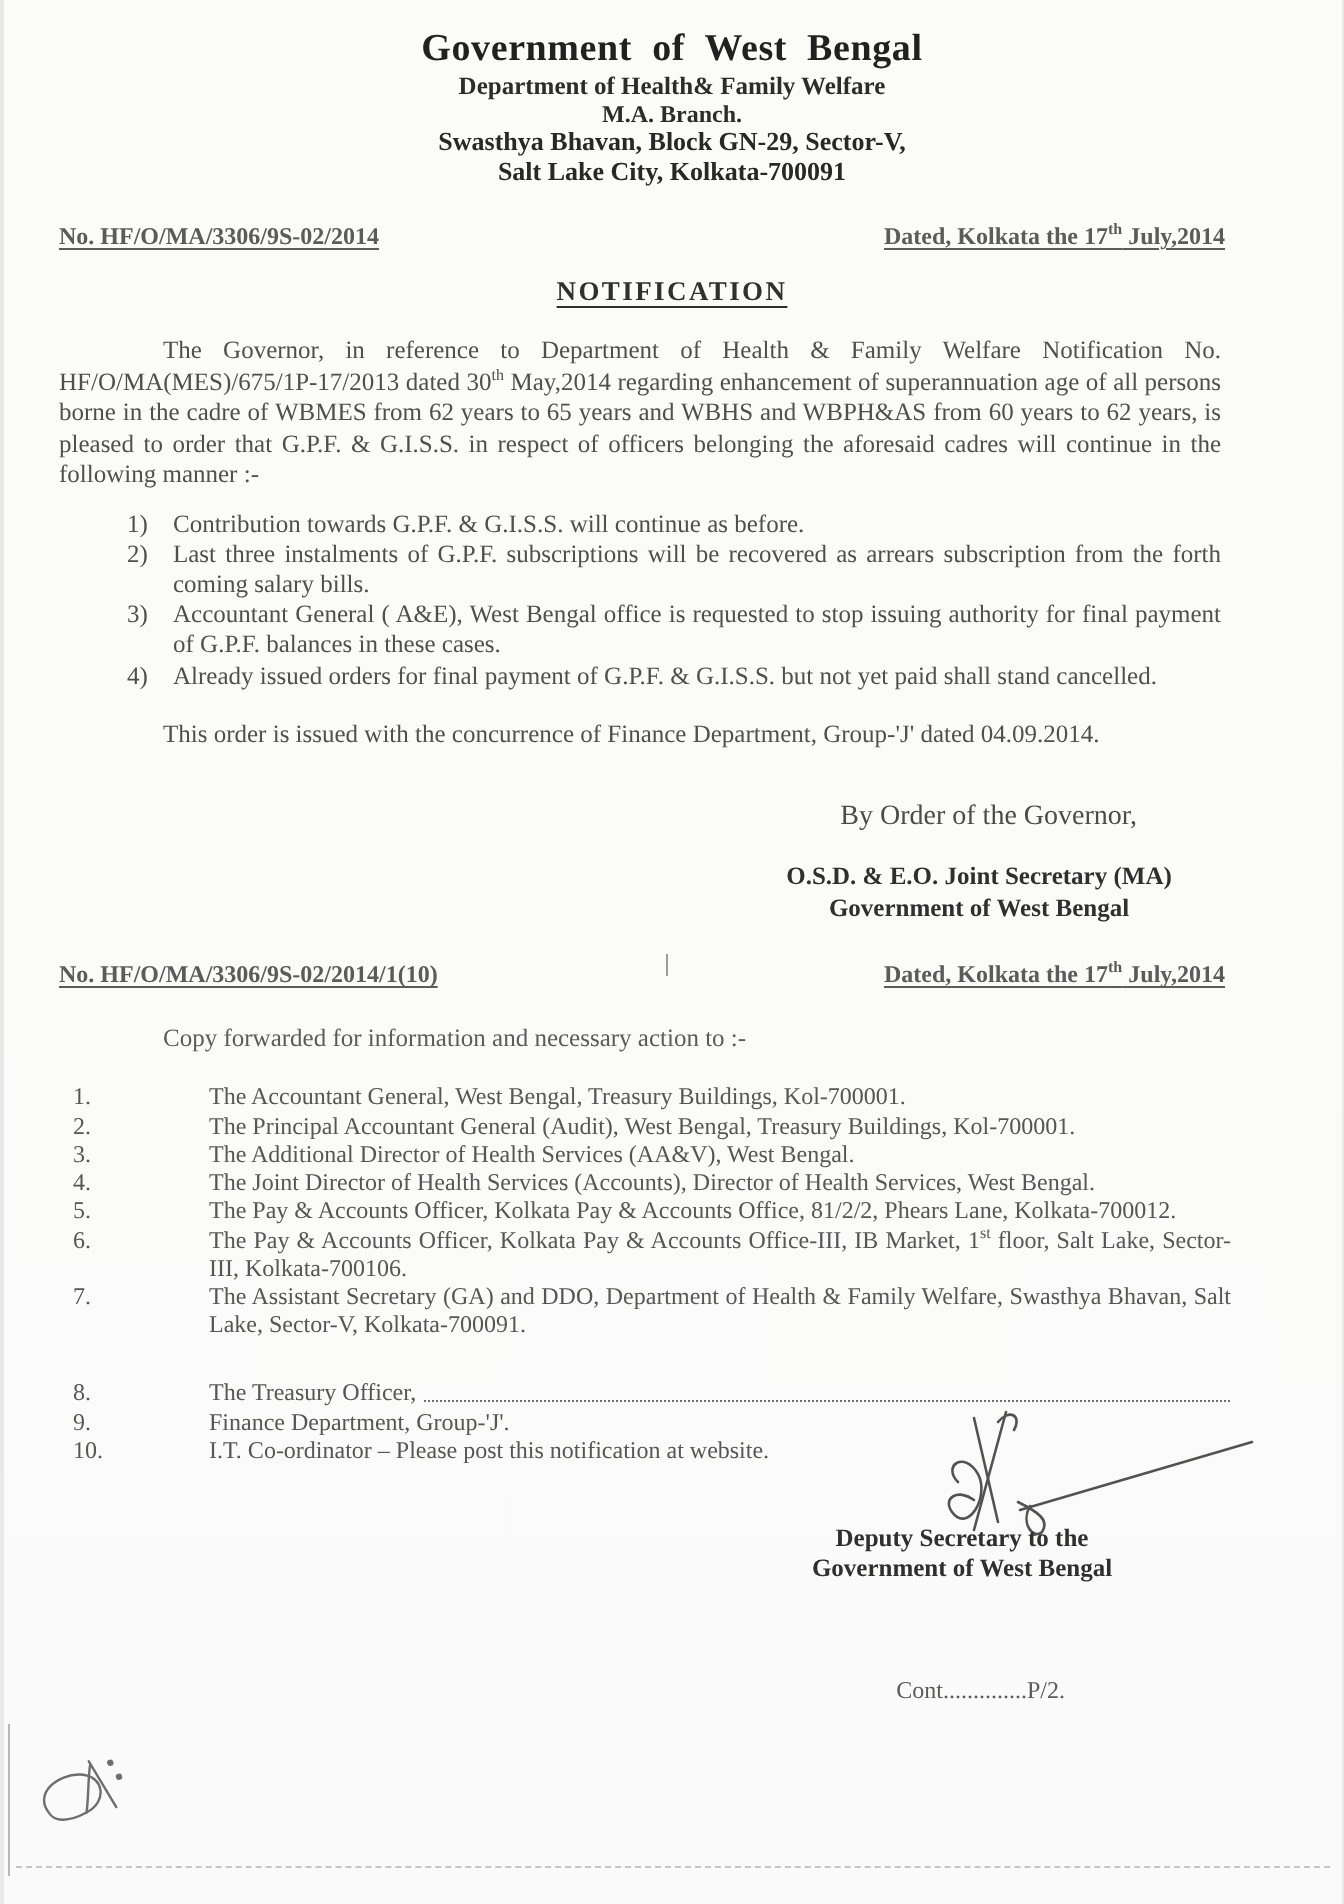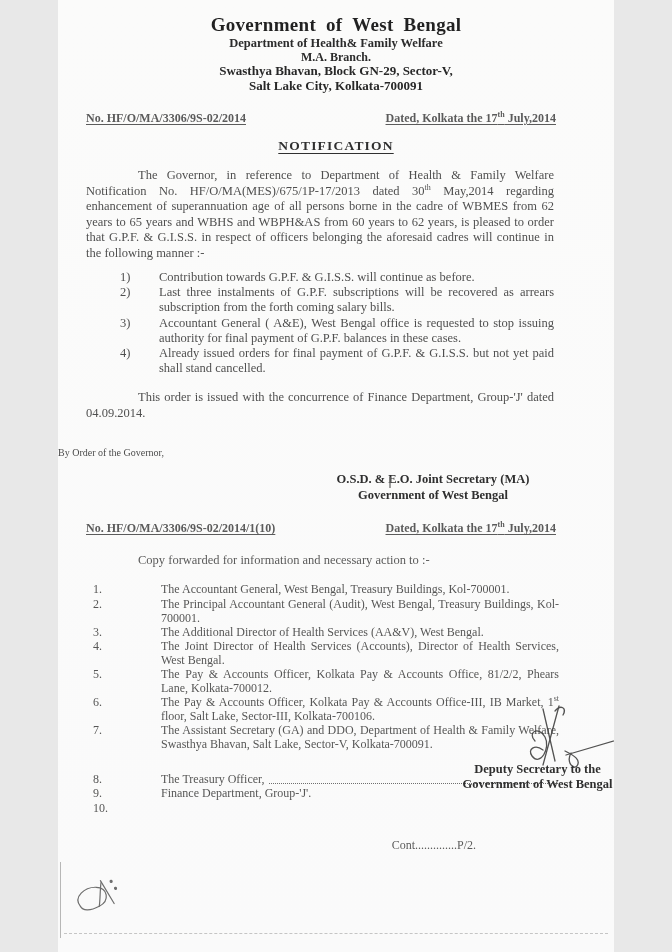--- a/index.html
+++ b/index.html
@@ -1,36 +1,36 @@
 <!DOCTYPE html>
 <html><head>
 <meta charset="utf-8">
 <style>
   html,body{margin:0;padding:0;background:#e8e8e8;}
   .page{
-    position:relative;width:556px;height:952px;margin:0 auto;
+    position:relative;width:669px;height:952px;margin:0 auto;
     background:#fefefdff;background:linear-gradient(180deg,#fefefd 0%,#fdfdfc 100%);
     font-family:"Liberation Serif","DejaVu Serif",serif;
     color:#4e4e4e;overflow:hidden;filter:blur(0.2px) contrast(0.98);
   }
   .u{text-decoration:underline;text-underline-offset:2px;}
   sup{font-size:8px;line-height:0;}
   .header{text-align:center;padding-top:13px;}
   .h-title{font-size:19px;font-weight:bold;color:#1f1f1f;line-height:23px;word-spacing:5px;letter-spacing:.3px;}
   .h-sub{font-size:12.5px;font-weight:bold;color:#2a2a2a;line-height:14px;}
   .h-branch{font-size:12px;font-weight:bold;color:#2a2a2a;line-height:14px;}
   .h-addr{font-size:13px;font-weight:bold;color:#262626;line-height:14.5px;}
   .ref-row{display:flex;justify-content:space-between;margin:18px 58px 0 28px;font-size:12px;color:#5a5a5a;font-weight:bold;}
   .notif{text-align:center;margin-top:12px;font-size:13.5px;font-weight:bold;letter-spacing:1.2px;color:#2e2e2e;text-decoration:underline;text-underline-offset:3px;}
   .para{margin:14px 60px 0 28px;text-indent:52px;text-align:justify;font-size:12.5px;line-height:15.5px;font-family:Liberation Serif, serif;}
   .points{margin:9px 60px 0 62px;font-size:12.5px;line-height:15.2px;}
   .point{display:flex;}
   .pnum{flex:none;width:23px;}
-  .ptxt{flex:1;text-align:justify;margin-left:16px;}
-  .by-order{margin-top:26px;padding-right:102px;font-size:10px;color:#4a4a4a;}
+  .ptxt{flex:1;text-align:justify;}
+  .by-order{margin-top:26px;text-align:right;padding-right:102px;font-size:14px;color:#4a4a4a;}
   .sig-block{margin:14px 52px 0 auto;width:258px;text-align:center;font-weight:bold;color:#2d2d2d;font-size:12.5px;line-height:15.5px;}
   .copy-line{margin:17px 0 0 80px;font-size:12.5px;color:#5a5a5a;}
   .recips{margin:15px 55px 0 35px;font-size:12px;line-height:13.8px;color:#555;}
   .recip{display:flex;margin-top:.5px;}
   .recip.gap{margin-top:21px;}
   .rnum{flex:none;width:68px;}
   .rtxt{flex:1;text-align:justify;}
   .rtxt-fixed{flex:none;}
   .leader{flex:1;border-bottom:1.4px dotted #6f6f6f;margin:0 1px 3px 4px;}
   .sig-svg{position:absolute;left:428px;top:701px;}
@@ -131,20 +131,21 @@
       <span class="rnum">8.</span>
       <span class="rtxt-fixed">The Treasury Officer,</span>
       <span class="leader"></span>
     </div>
     <div class="recip">
       <span class="rnum">9.</span>
       <span class="rtxt">Finance Department, Group-'J'.</span>
     </div>
     <div class="recip">
       <span class="rnum">10.</span>
+      <span class="rtxt">I.T. Co-ordinator – Please post this notification at website.</span>
     </div>
   </div>
 
   <svg class="sig-svg" width="205" height="75" viewBox="0 0 205 75">
     <g fill="none" stroke="#3a3a3a" stroke-width="1.3" stroke-linecap="round" opacity="0.88">
       <path d="M57,8 L69,60"></path>
       <path d="M73,5 L57,64"></path>
       <path d="M49,40 C41,32 52,24 59,36 C65,47 54,66 46,55 C41,48 49,43 57,49"></path>
       <path d="M196,20 L80,54"></path>
       <path d="M79,50 C89,55 95,59 91,65 C87,69 80,61 85,52"></path>

